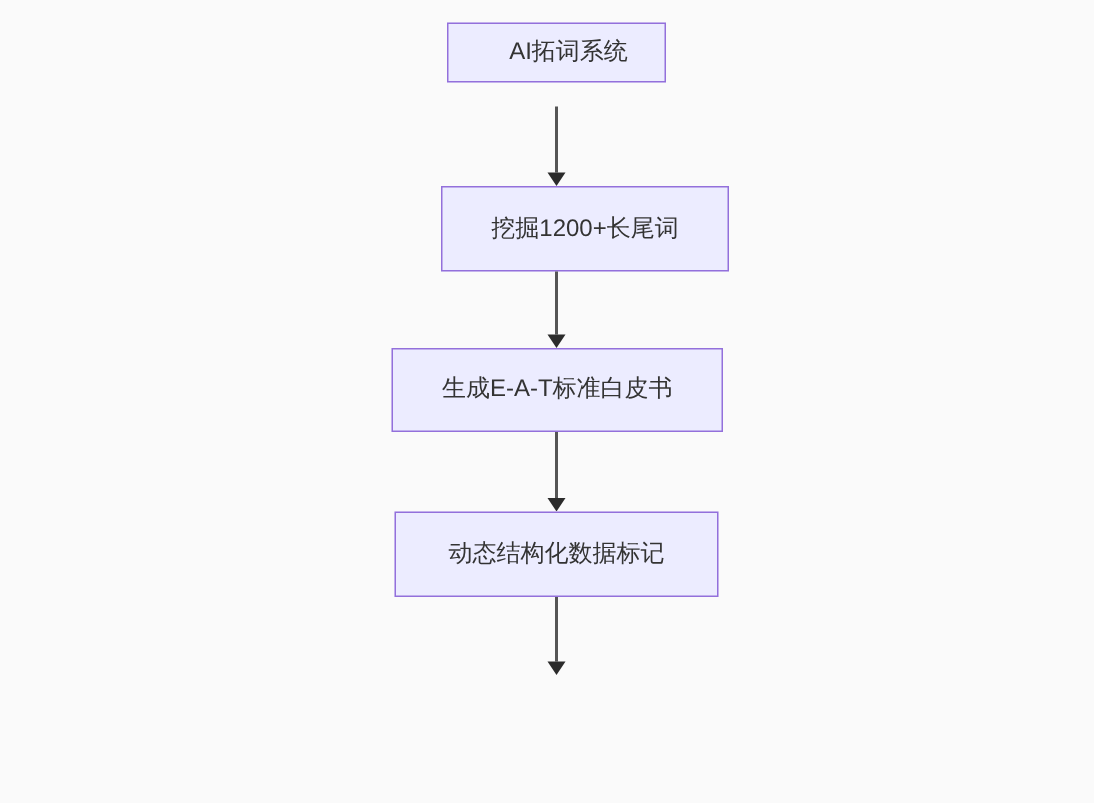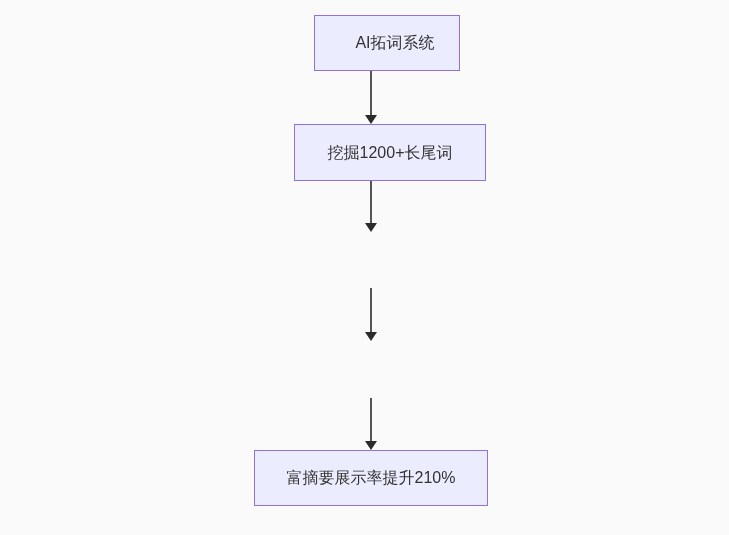--- a/index.html
+++ b/index.html
@@ -24,21 +24,21 @@
     background: #ECECFF;
     border: 1.5px solid #9370DB;
     color: #333333;
     font-size: 16px;
     display: flex;
     align-items: center;
     justify-content: center;
     text-align: center;
     line-height: 1.2;
   }
-  #node-1 { left: 314px; top: 15px;  width: 146px; height: 56px; padding-left: 16px; }
+  #node-1 { left: 298px; top: 15px;  width: 146px; height: 40px; padding-left: 16px; }
   #node-2 { left: 274px; top: 124px; width: 192px; height: 57px; margin-left: 20px; }
   #node-3 { left: 261px; top: 232px; width: 221px; height: 56px; }
   #node-4 { left: 263px; top: 341px; width: 216px; height: 57px; }
   #node-5 { left: 254px; top: 450px; width: 234px; height: 56px; }
 
   .edge {
     position: absolute;
     left: 364px;
     width: 14px;
     display: flex;
@@ -79,29 +79,32 @@
 
   <div class="node" id="node-2">
     <span>挖掘1200+长尾词</span>
   </div>
 
   <div class="edge" id="edge-2">
     <div class="edge-line"></div>
     <div class="edge-arrowhead"></div>
   </div>
 
+  <div class="node" id="node-3">
+    <span>生成E-A-T标准白皮书</span>
+  </div>
 
   <div class="edge" id="edge-3">
     <div class="edge-line"></div>
     <div class="edge-arrowhead"></div>
   </div>
 
+  <div class="node" id="node-4">
+    <span>动态结构化数据标记</span>
+  </div>
 
   <div class="edge" id="edge-4">
     <div class="edge-line"></div>
     <div class="edge-arrowhead"></div>
   </div>
 
-  <div class="node" id="node-5">
-    <span>富摘要展示率提升210%</span>
-  </div>
 
 </div>
 
 </body></html>

